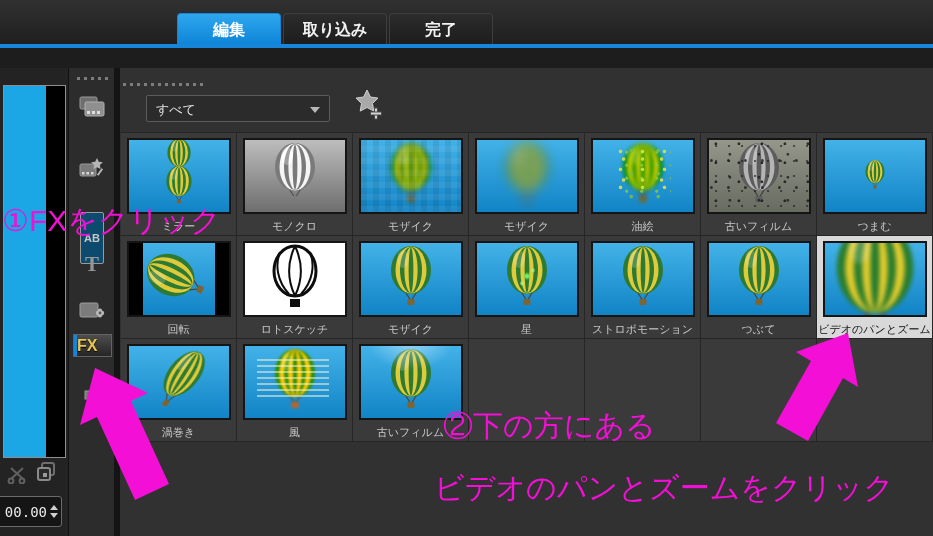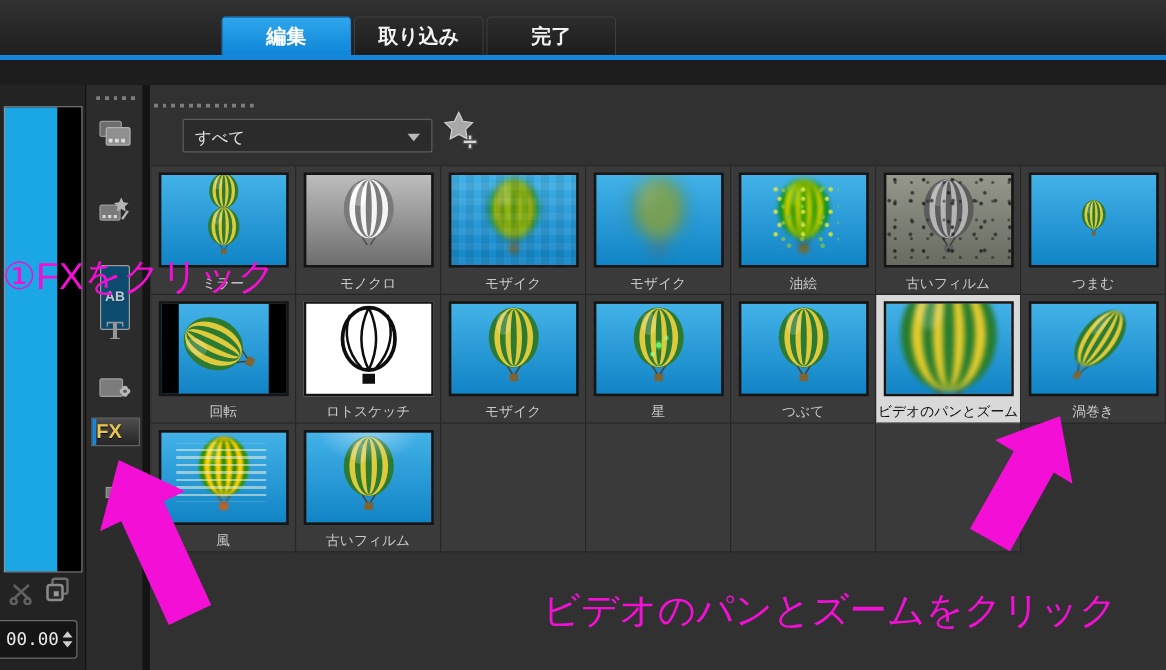--- a/index.html
+++ b/index.html
@@ -48,21 +48,21 @@
   .fx-btn{position:absolute;left:4px;top:266px;width:39px;height:23px;box-sizing:border-box;
           background:linear-gradient(#4d4d4d,#262626);border:1px solid #636363;border-radius:0;
           display:flex;align-items:center;cursor:pointer;}
   .fx-accent{width:3px;height:100%;background:var(--accent);}
   .fx-text{flex:1;font-weight:bold;font-size:16px;color:#e6c55a;
            text-shadow:0 1px 1px #000,0 0 2px #5a4a10;}
 
   
   .main-panel{position:absolute;left:120px;top:68px;width:813px;height:468px;background:#313131;}
   .mp-grip{position:absolute;left:3px;top:15px;width:80px;}
-  .dropdown{position:absolute;left:26px;top:27px;width:200px;height:27px;box-sizing:border-box;
+  .dropdown{position:absolute;left:26px;top:27px;width:184px;height:27px;box-sizing:border-box;
             background:#2b2b2b;border:1px solid #5c5c5c;border-radius:2px;cursor:pointer;}
   .dropdown .dd-val{position:absolute;left:9px;top:5px;font-size:13px;color:#e4e4e4;}
   .dd-arrow{position:absolute;right:9px;top:11px;width:0;height:0;
             border-left:5px solid transparent;border-right:5px solid transparent;
             border-top:6px solid #b8b8b8;}
   .star-btn{position:absolute;left:232px;top:20px;cursor:pointer;}
 
   .grid{position:absolute;left:1px;top:64px;width:892px;display:grid;
         grid-template-columns:repeat(7,116px);grid-auto-rows:103px;border-top:1px solid #262626;}
   .cell{box-sizing:border-box;border-right:1px solid #262626;border-bottom:1px solid #262626;
@@ -417,20 +417,35 @@
               <ellipse cx="50" cy="27" rx="6.6" ry="22.6" fill="#dfca3b"></ellipse>
               <ellipse cx="50" cy="27" rx="2.4" ry="22.2" fill="#2d7a33"></ellipse>
               <ellipse cx="42" cy="16" rx="6" ry="9" fill="rgba(255,255,255,.18)"></ellipse>
               <rect x="46.5" y="56" width="7" height="6" rx="1" fill="#7d6433"></rect>
             </svg>
             <div class="ov ov-sparkle"></div>
           </div>
           <div class="label">星</div>
         </div>
         <div class="cell">
+          <div class="thumb v-strobe">
+            <svg class="balloon" viewBox="0 0 100 72" preserveAspectRatio="xMidYMid meet">
+              <path d="M43 47 L50 58 L57 47" stroke="#4a4435" stroke-width="1.2" fill="none"></path>
+              <ellipse cx="50" cy="27" rx="20" ry="24" fill="#2d7a33"></ellipse>
+              <ellipse cx="50" cy="27" rx="15.5" ry="23.6" fill="#dfca3b"></ellipse>
+              <ellipse cx="50" cy="27" rx="11" ry="23" fill="#2d7a33"></ellipse>
+              <ellipse cx="50" cy="27" rx="6.6" ry="22.6" fill="#dfca3b"></ellipse>
+              <ellipse cx="50" cy="27" rx="2.4" ry="22.2" fill="#2d7a33"></ellipse>
+              <ellipse cx="42" cy="16" rx="6" ry="9" fill="rgba(255,255,255,.18)"></ellipse>
+              <rect x="46.5" y="56" width="7" height="6" rx="1" fill="#7d6433"></rect>
+            </svg>
+          </div>
+          <div class="label">ストロボモーション</div>
+        </div>
+        <div class="cell">
           <div class="thumb v-tsubute">
             <svg class="balloon" viewBox="0 0 100 72" preserveAspectRatio="xMidYMid meet">
               <path d="M43 47 L50 58 L57 47" stroke="#4a4435" stroke-width="1.2" fill="none"></path>
               <ellipse cx="50" cy="27" rx="20" ry="24" fill="#2d7a33"></ellipse>
               <ellipse cx="50" cy="27" rx="15.5" ry="23.6" fill="#dfca3b"></ellipse>
               <ellipse cx="50" cy="27" rx="11" ry="23" fill="#2d7a33"></ellipse>
               <ellipse cx="50" cy="27" rx="6.6" ry="22.6" fill="#dfca3b"></ellipse>
               <ellipse cx="50" cy="27" rx="2.4" ry="22.2" fill="#2d7a33"></ellipse>
               <ellipse cx="42" cy="16" rx="6" ry="9" fill="rgba(255,255,255,.18)"></ellipse>
               <rect x="46.5" y="56" width="7" height="6" rx="1" fill="#7d6433"></rect>
@@ -506,15 +521,16 @@
         <div class="cell filler"></div>
       </div>
   </div>
 
   <svg class="overlay-svg" width="933" height="536" viewBox="0 0 933 536">
     <polygon points="95,368 148,393 131,401 169,484 135,500 97,417 80,425" fill="#f30fd6"></polygon>
     <polygon points="848,333 858,387 843,378 808,441 776,423 811,361 796,352" fill="#f30fd6"></polygon>
   </svg>
 
   <div class="ann" id="ann1">①FXをクリック</div>
+  <div class="ann" id="ann2a">②下の方にある</div>
   <div class="ann" id="ann2b">ビデオのパンとズームをクリック</div>
 
 </div>
 
 </body></html>

